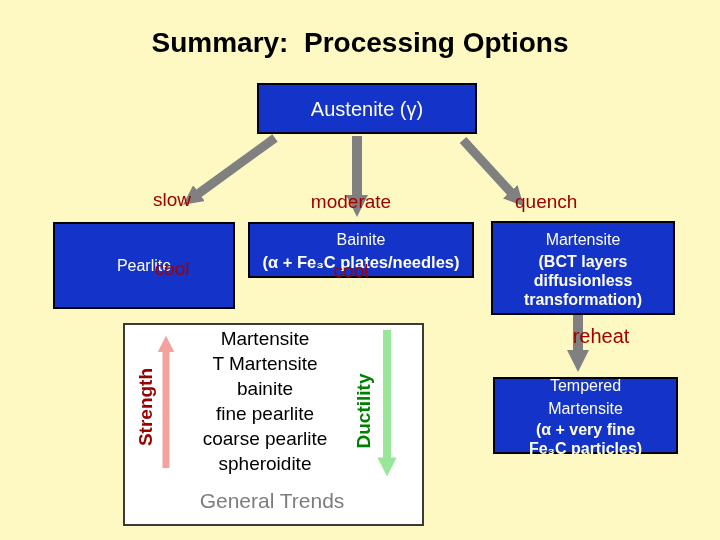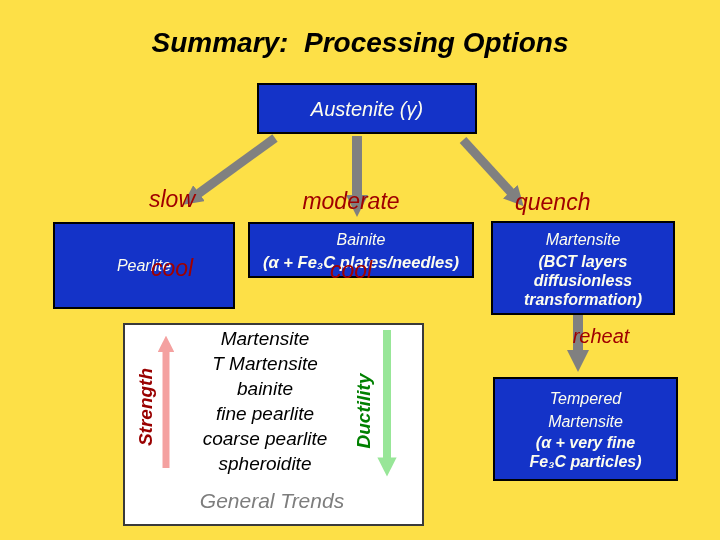--- a/index.html
+++ b/index.html
@@ -1,34 +1,33 @@
 <!DOCTYPE html>
 <html><head>
 <meta charset="utf-8">
 <style>
   html,body{margin:0;padding:0;background:#ffffff;}
   #canvas{
-    position:relative;width:720px;height:540px;background:#fde047;overflow:hidden;
+    position:relative;width:720px;height:540px;background:#fef9c3;overflow:hidden;
     font-family:"Liberation Sans","DejaVu Sans",sans-serif;
-    font-style:italic;
   }
   .abs{position:absolute;}
   #title{
     left:0;top:27px;width:720px;text-align:center;
     font-size:28px;font-weight:700;white-space:pre;letter-spacing:0px;
   }
   .bluebox{
     display:flex;flex-direction:column;align-items:center;justify-content:center;
     border:2px solid #000000;box-sizing:border-box;text-align:center;line-height:1;
   }
   .bluebox .bname{font-size:16px;font-weight:400;line-height:24px;}
   .bluebox .bdesc{font-size:16px;font-weight:700;line-height:19px;}
   .bluebox .bdesc2{font-size:16.5px;font-weight:700;line-height:21px;}
   .redlabel{
-    font-size:23px;font-weight:400;line-height:22px;text-align:center;white-space:pre;
+    font-size:19px;font-weight:400;line-height:22px;text-align:center;white-space:pre;
   }
   .redlabel.leftal{text-align:left;}
   #trends-box{
     left:123px;top:323px;width:301px;height:203px;background:#ffffff;
     border:2px solid #3a3a3a;box-sizing:border-box;
   }
   #trend-list{
     left:150px;top:326px;width:230px;text-align:center;
     font-size:19px;line-height:25px;font-weight:400;
   }
@@ -61,21 +60,21 @@
     <span class="bdesc2" style="color: rgb(253, 253, 238);">(α + Fe₃C plates/needles)</span>
   </div>
 
   <div class="abs bluebox" style="left: 491px; top: 221px; width: 184px; height: 94px; background-color: rgb(20, 51, 200);">
     <span class="bname" style="color: rgb(253, 253, 238);">Martensite</span>
     <span class="bdesc" style="color: rgb(253, 253, 238);">(BCT layers</span>
     <span class="bdesc" style="color: rgb(253, 253, 238);">diffusionless</span>
     <span class="bdesc" style="color: rgb(253, 253, 238);">transformation)</span>
   </div>
 
-  <div class="abs bluebox" style="left: 493px; top: 377px; width: 185px; height: 104px; background-color: rgb(20, 51, 200);">
+  <div class="abs bluebox" style="left: 493px; top: 377px; width: 185px; height: 77px; background-color: rgb(20, 51, 200);">
     <span class="bname" style="line-height: 23px; color: rgb(253, 253, 238);">Tempered</span>
     <span class="bname" style="line-height: 23px; color: rgb(253, 253, 238);">Martensite</span>
     <span class="bdesc" style="color: rgb(253, 253, 238);">(α + very fine</span>
     <span class="bdesc" style="color: rgb(253, 253, 238);">Fe₃C particles)</span>
   </div>
 
   <div class="abs" id="trends-box"></div>
 
   <svg width="720" height="540" viewBox="0 0 720 540">
     <defs>

